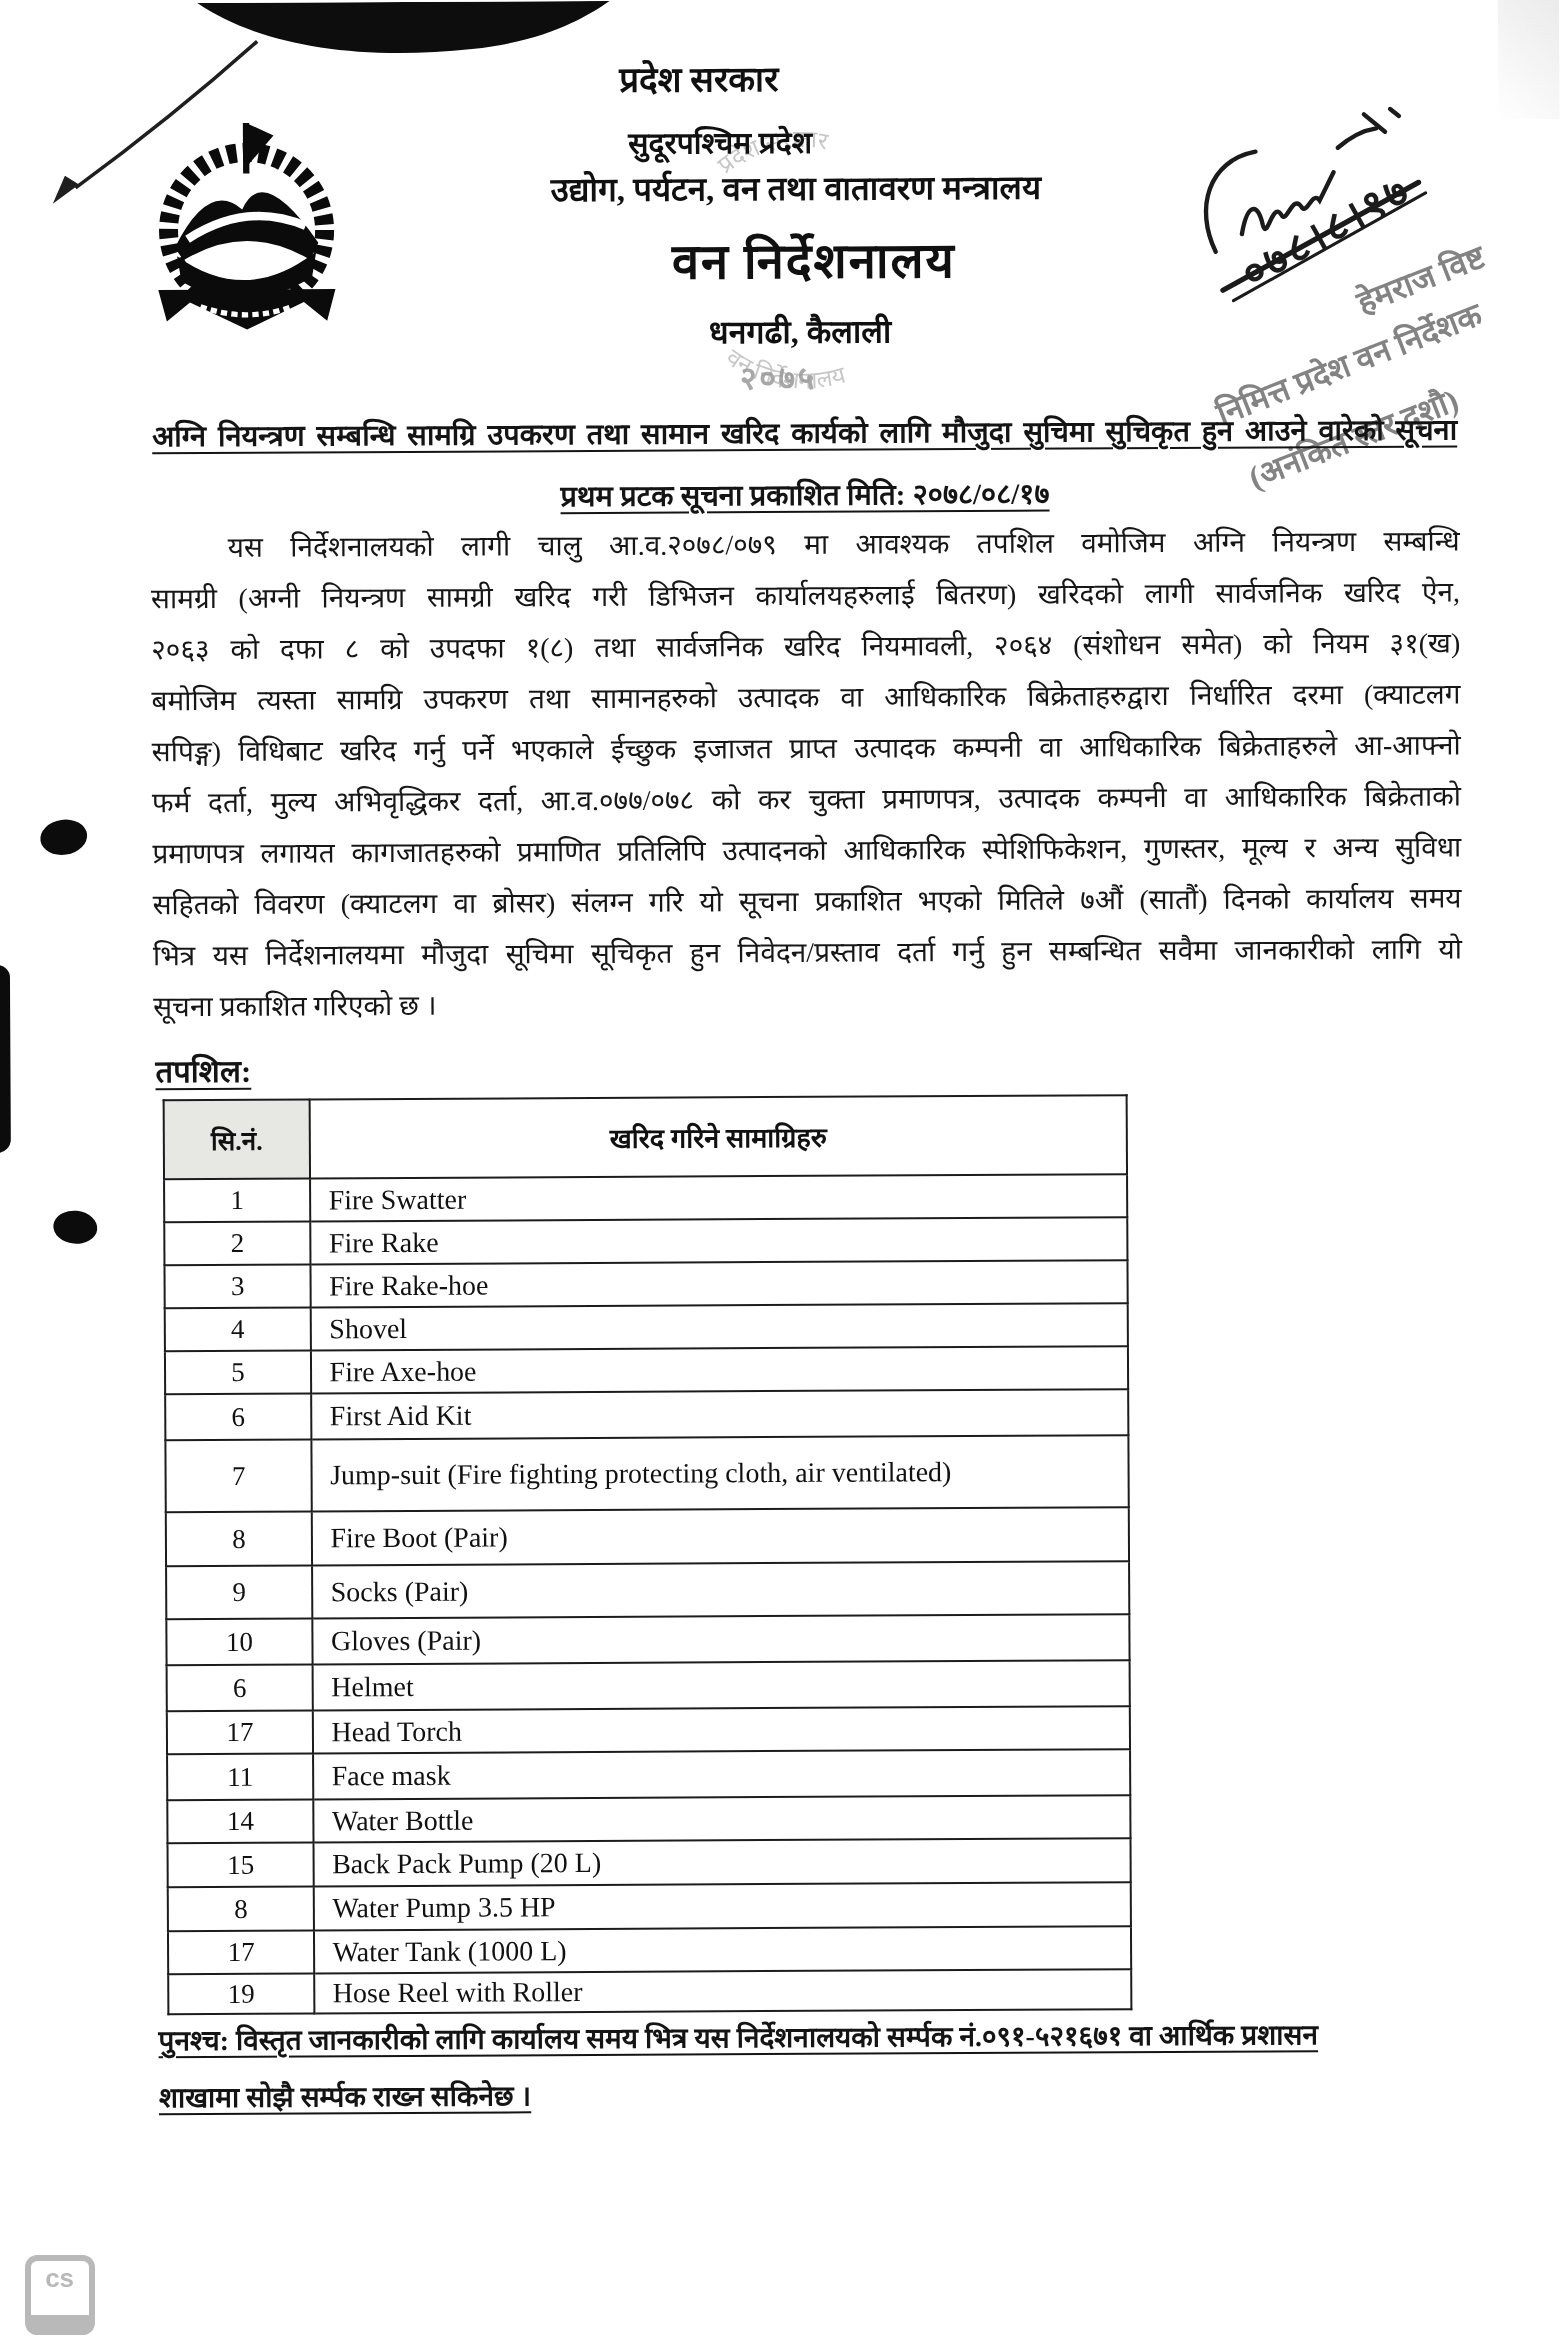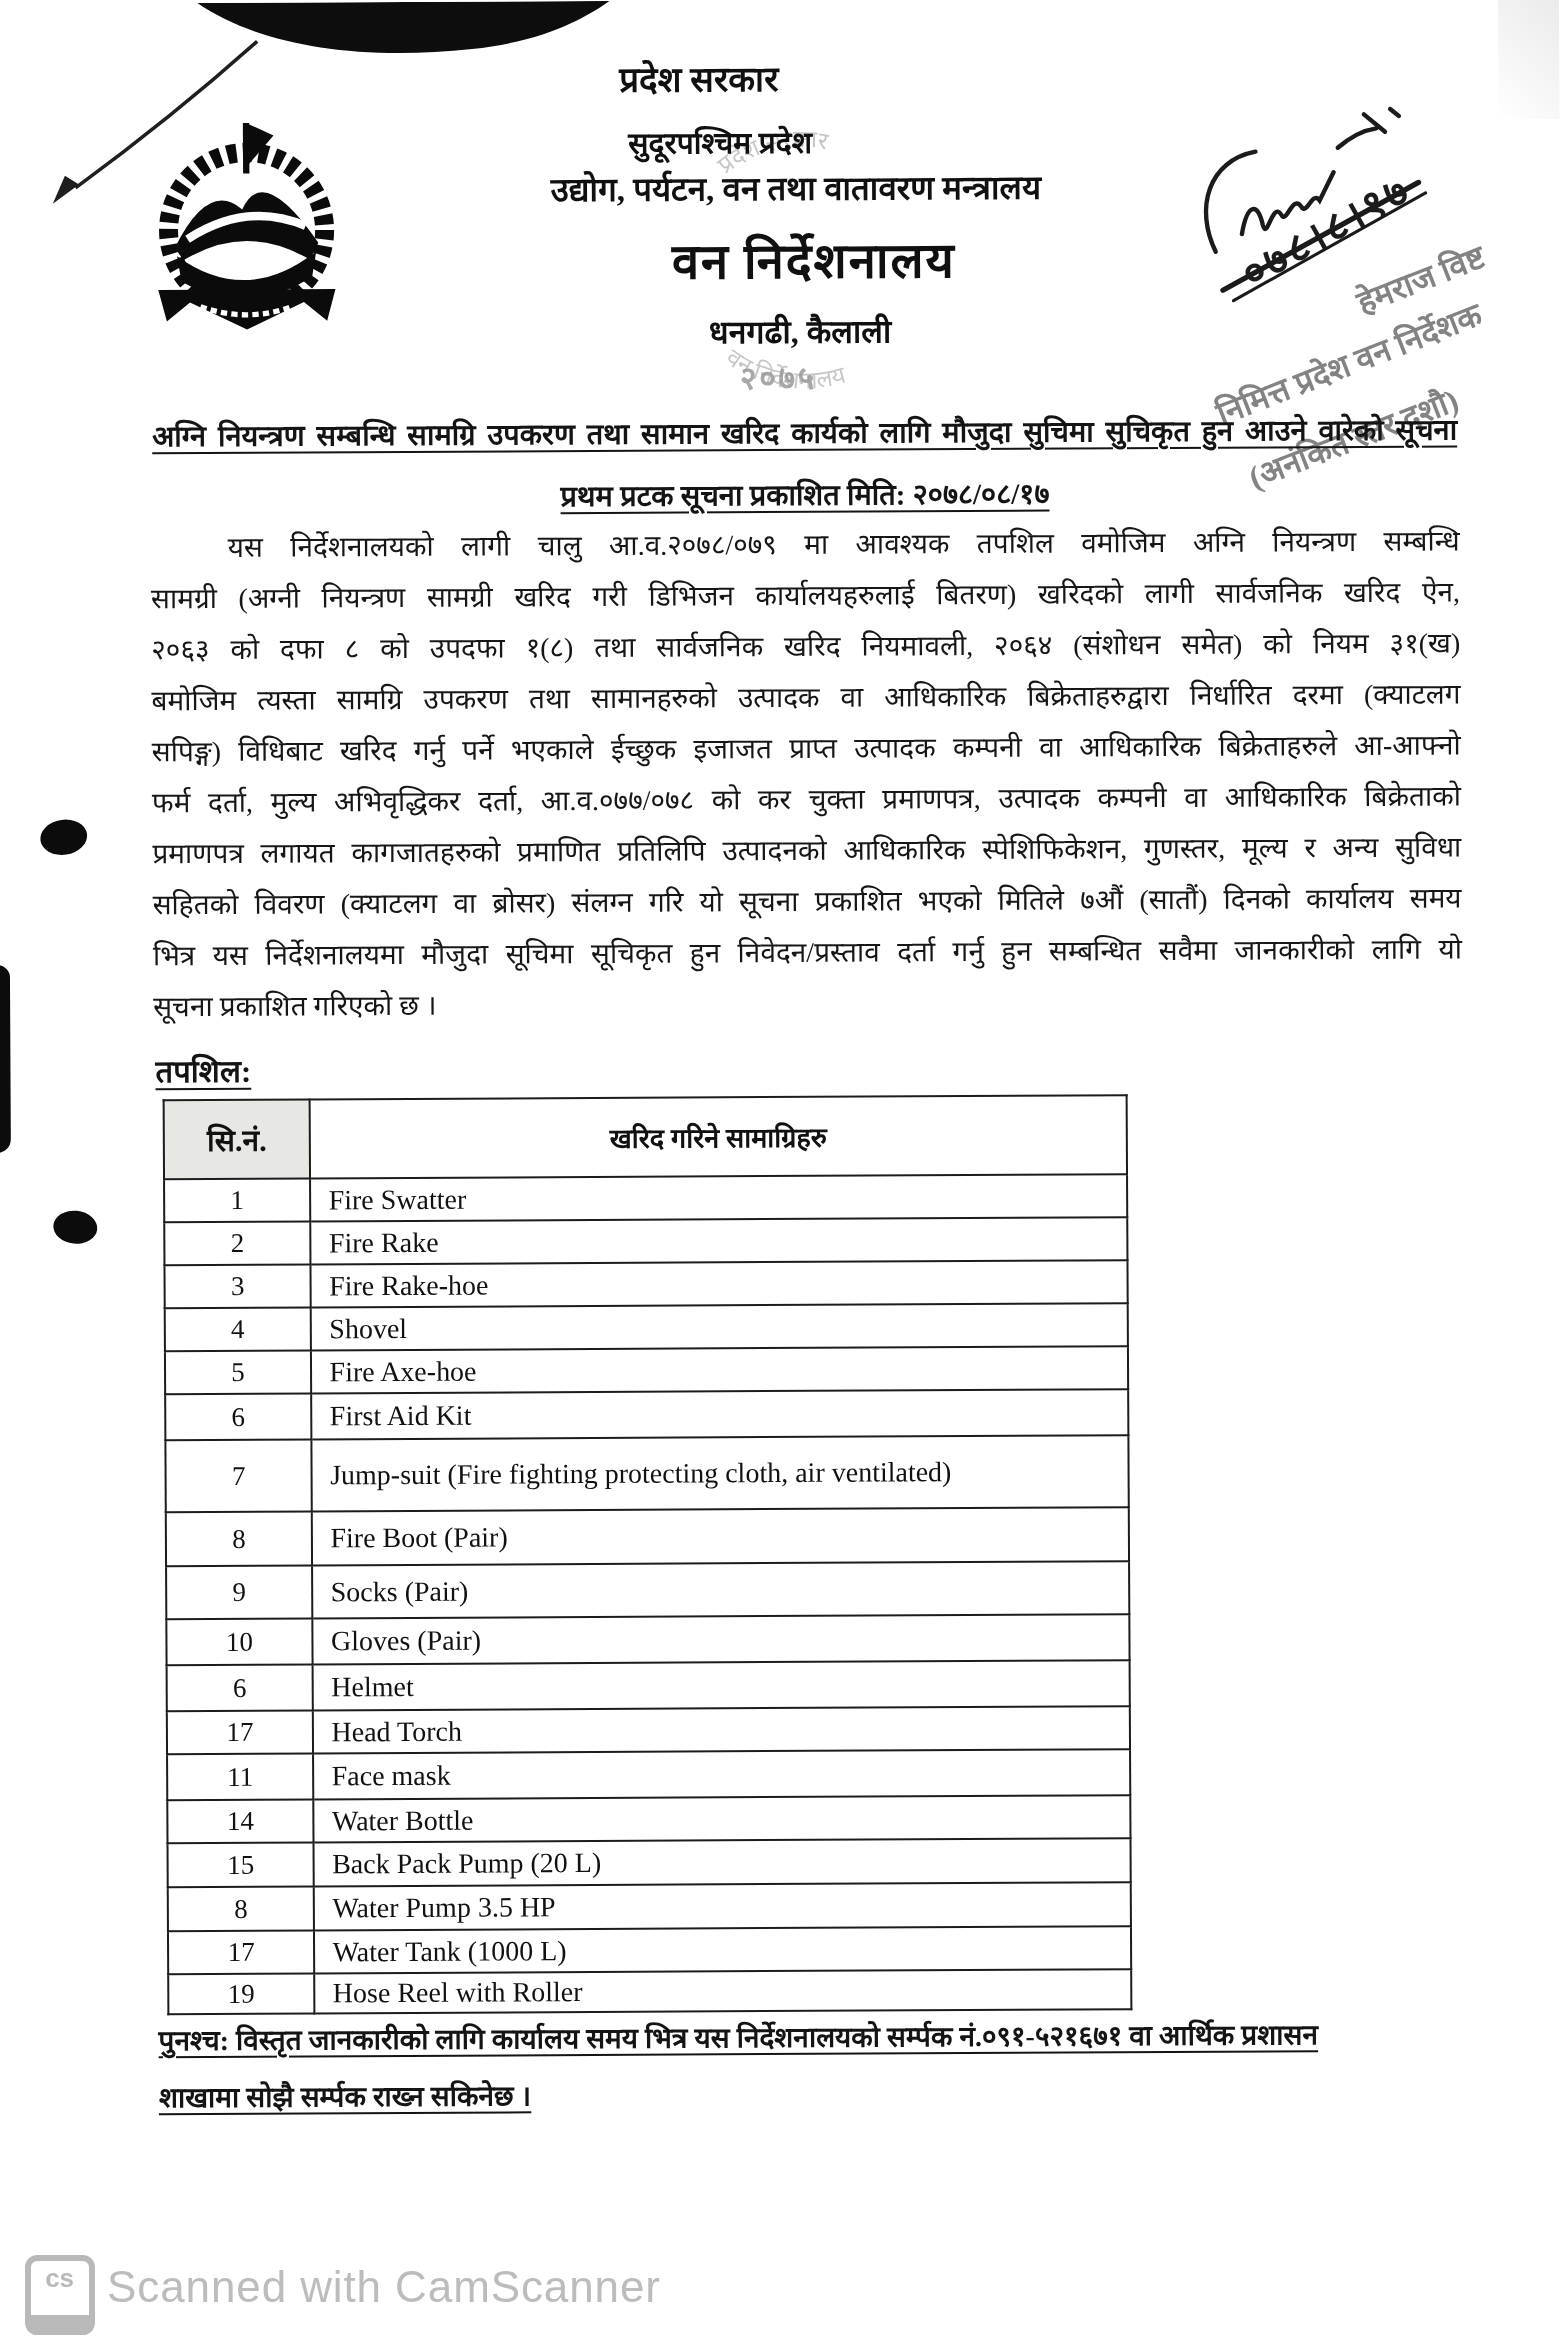--- a/index.html
+++ b/index.html
@@ -42,21 +42,21 @@
   .body-line.first{text-indent:77px;}
   .body-line.last{text-align-last:left;}
   
   .details-label{position:absolute;left:156px;top:1046px;font-size:31px;font-weight:bold;text-decoration:underline;text-underline-offset:6.1px;text-decoration-thickness:2.2px;}
   table.items{
     position:absolute;left:163px;top:1096px;width:965px;border-collapse:collapse;
     font-family:"Liberation Serif",serif;color:#111;
   }
   table.items td,table.items th{border:2.2px solid #1c1c1c;}
   table.items{border:2.6px solid #1c1c1c;}
-  th.sn-h{width:142px;background:#e7e7e4;font-size:30px;font-weight:bold;}
+  th.sn-h{width:142px;background:#e7e7e4;font-size:26px;font-weight:bold;}
   th.item-h{font-size:27px;font-weight:bold;text-align:center;}
   tr.hrow{height:79px;}
   td.sn{width:142px;text-align:center;font-size:27px;}
   td.item{padding-left:17.5px;font-size:28px;}
   tr.r{height:43px;}
   tr.r6{height:46px;}  tr.r7{height:72px;}  tr.r8{height:54px;}  tr.r9{height:53px;}
   tr.r10{height:46px;} tr.r11{height:46px;} tr.r13{height:46px;}
   tr.r15{height:44px;} tr.r16{height:44px;} tr.r18{height:40px;}
   
   .footer-line{position:absolute;left:154px;width:1316px;font-size:28px;font-weight:bold;
@@ -239,16 +239,15 @@
     <div class="dot dot-2"></div>
     <div class="edge-blob"></div>
     <div class="corner-shade"></div>
   </div>
 
   <div class="cs-bar">
     <div class="cs-badge">
       <div class="cs-txt">cs</div>
       <div class="cs-bottom"></div>
     </div>
-    <div class="cs-text">Scanned with CamScanner</div>
   </div>
 </div>
 
 
 </body></html>

